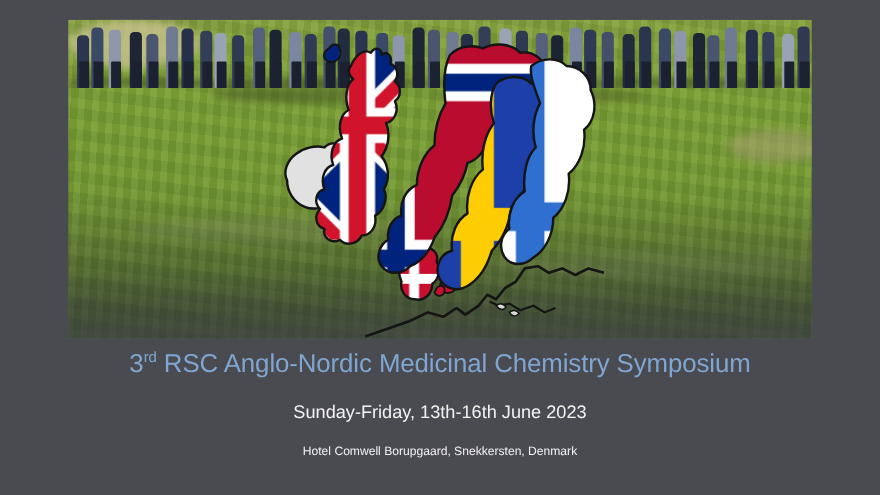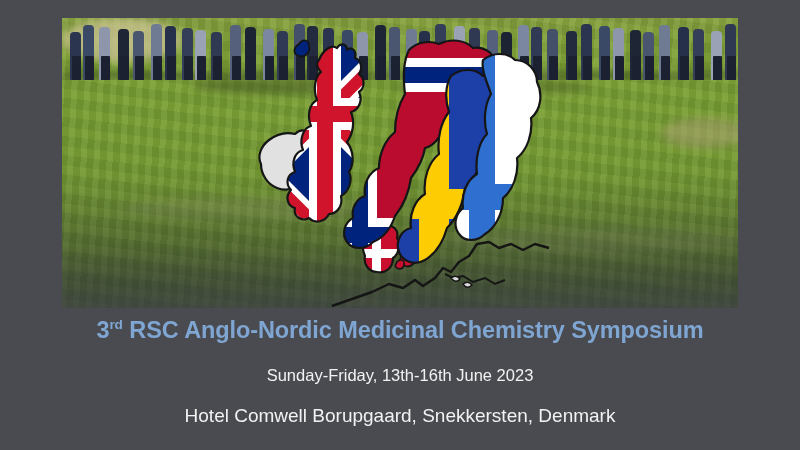--- a/index.html
+++ b/index.html
@@ -127,42 +127,42 @@
     position: absolute;
     left: 0;
     top: 308px;
     width: 800px;
     text-align: center;
   }
   .title {
     margin: 0;
     padding-top: 9px;
     font-size: 23.5px;
-    font-weight: bold;
+    font-weight: normal;
     letter-spacing: -0.1px;
     color: #7fa6d2;
     white-space: nowrap;
   }
   .title sup {
     font-size: 0.58em;
     vertical-align: super;
     line-height: 0;
   }
   .line2 {
     margin: 0;
     padding-top: 22px;
     font-size: 16.5px;
     font-weight: normal;
     color: #f2f2f2;
     white-space: nowrap;
   }
   .line3 {
     margin: 0;
     padding-top: 20px;
-    font-size: 19px;
+    font-size: 11px;
     font-weight: normal;
     color: #f2f2f2;
     white-space: nowrap;
   }
 </style>
 </head>
 <body>
 
 <div id="slide">
 

